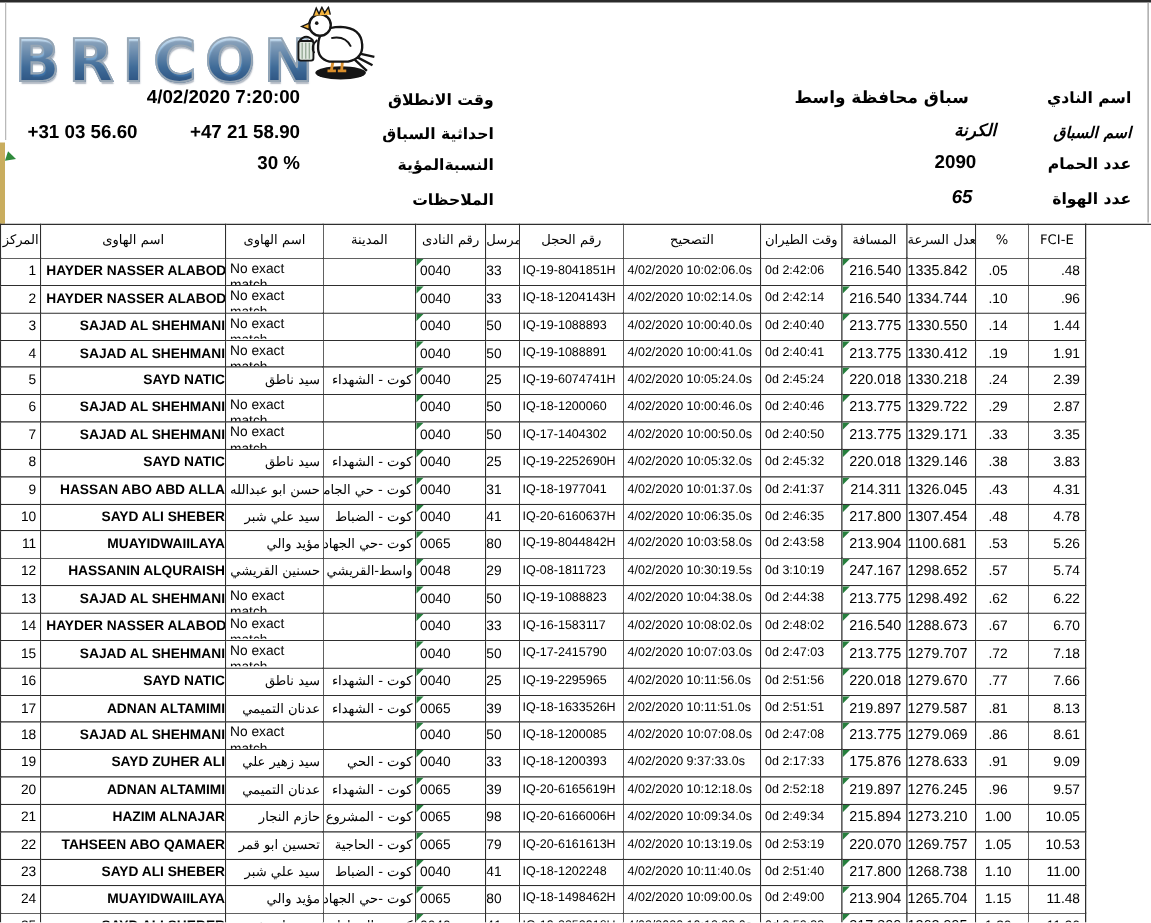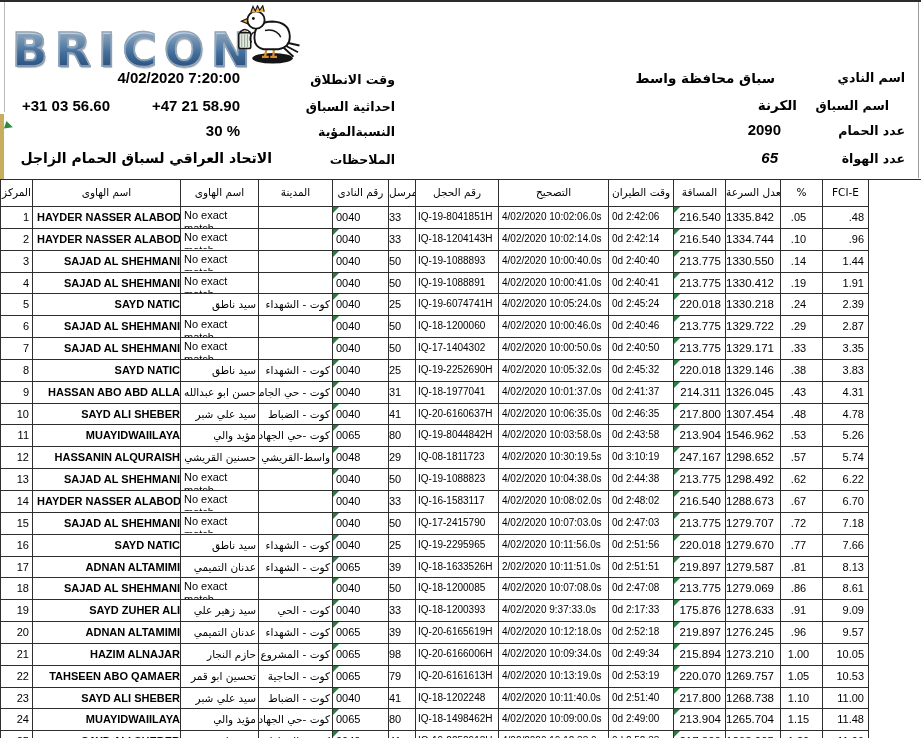--- a/index.html
+++ b/index.html
@@ -90,36 +90,35 @@
     <circle cx="26.5" cy="18" r="1.9" fill="#151515"></circle>
     <path d="M18.5 18 l-8 3.5 8 3.5 z" fill="#f2b33d" stroke="#151515" stroke-width="1.5"></path>
     <rect x="7" y="37" width="16" height="21" rx="2.5" fill="#e2eae2" stroke="#151515" stroke-width="2"></rect>
     <path d="M11 39 v17 M14.8 39 v17 M18.6 39 v17" stroke="#93a893" stroke-width="1.4" fill="none"></path>
     <path d="M8 37 q7 -9 15 0" fill="none" stroke="#151515" stroke-width="2"></path>
     <path d="M27 36 q-8 7 -3 14" fill="none" stroke="#151515" stroke-width="2"></path>
   </svg>
 
   <div class="hlabel" style="right:16px; top:68px;">اسم النادي</div>
   <div class="hval ar" style="right:146px; top:68px;">سباق محافظة واسط</div>
-  <div class="hlabel" style="right:32px; top:96px;">اسم السباق</div>
-  <div class="hval ar" style="right:124px; top:95px;">الكرنة</div>
+  <div class="hlabel" style="right:16px; top:96px;font-style:italic;">اسم السباق</div>
+  <div class="hval ar" style="right:124px; top:95px;font-style:italic;">الكرنة</div>
   <div class="hlabel" style="right:16px; top:121px;">عدد الحمام</div>
   <div class="hval" style="right:140px; top:119px;">2090</div>
   <div class="hlabel" style="right:16px; top:149px;">عدد الهواة</div>
   <div class="hval" style="right:143px; top:147px;font-style:italic;">65</div>
 
   <div class="hlabel" style="right:526px; top:70px;">وقت الانطلاق</div>
   <div class="hval" style="right:681px; top:67px;">4/02/2020 7:20:00</div>
   <div class="hlabel" style="right:526px; top:97px;">احداثية السباق</div>
   <div class="hval" style="right:681px; top:95px;">+47 21 58.90</div>
   <div class="hval" style="right:811px; top:95px;">+31 03 56.60</div>
   <div class="hlabel" style="right:526px; top:122px;">النسبةالمؤية</div>
   <div class="hval" style="right:681px; top:120px;">30 %</div>
   <div class="hlabel" style="right:526px; top:150px;">الملاحظات</div>
-  <div class="hval ar notes" style="right:649px; top:148px;">الاتحاد العراقي لسباق الحمام الزاجل</div>
 
   <div class="topline"></div>
   <table class="results">
     <colgroup>
       <col style="width:32px">
         <col style="width:148px">
         <col style="width:78px">
         <col style="width:74px">
       <col style="width:56px">
         <col style="width:27px">
@@ -632,21 +631,21 @@
             <div class="cc">4/02/2020 10:03:58.0s</div>
           </td>
           <td class="c8">
             <div class="cc">0d 2:43:58</div>
           </td>
           <td class="c9">
             <span class="flag" style="border-top-color: rgb(38, 127, 61);"></span>
             <div class="cc">213.904</div>
           </td>
           <td class="c10">
-            <div class="cc">1546.962</div>
+            <div class="cc">1100.681</div>
           </td>
           <td class="c11">
             <div class="cc">.53</div>
           </td>
           <td class="c12">
             <div class="cc">5.26</div>
           </td>
         </tr>
         <tr>
           <td class="c0">

